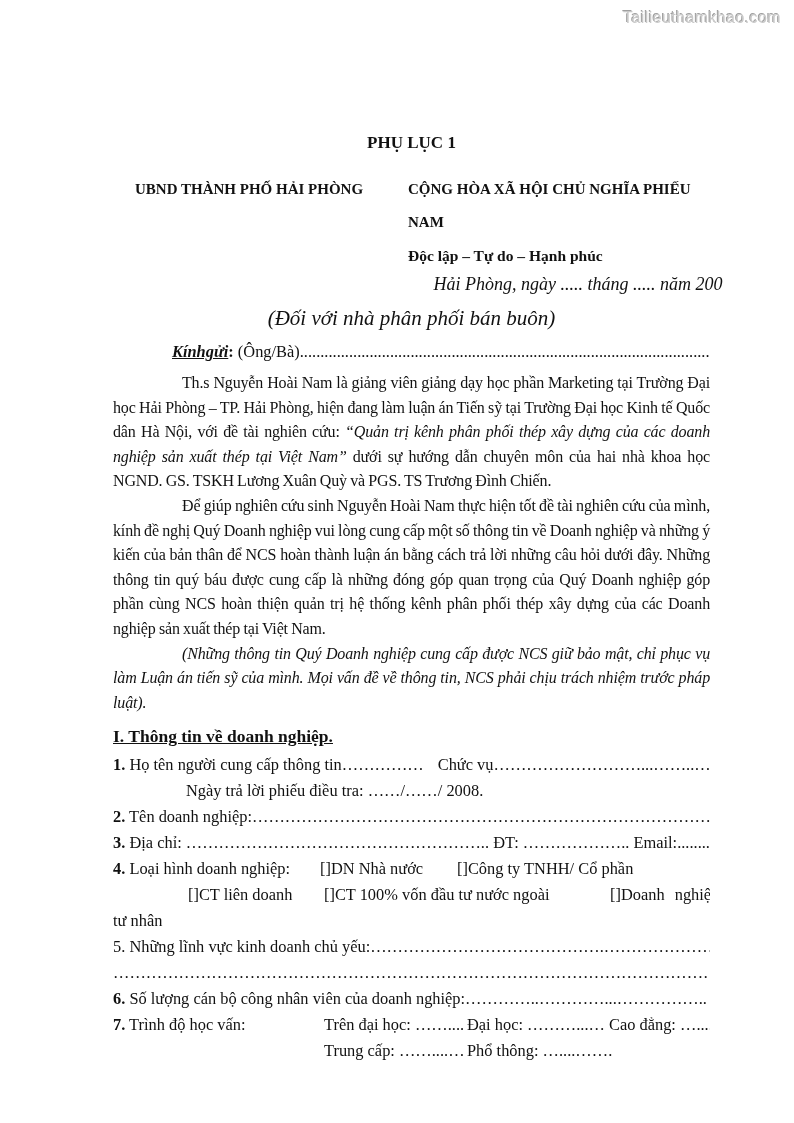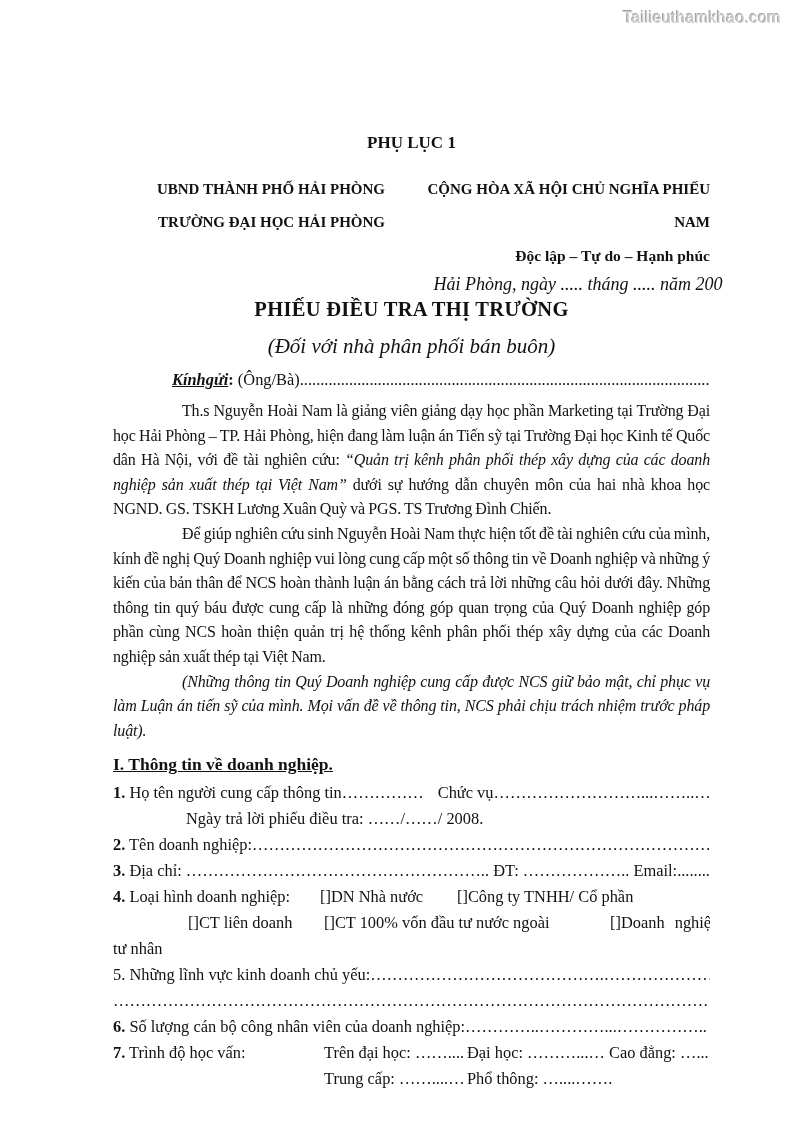--- a/index.html
+++ b/index.html
@@ -12,21 +12,21 @@
     position:absolute; top:9px; right:13px;
     font-family:"Liberation Sans","DejaVu Sans",sans-serif;
     font-size:16px; color:#c9c9c9; letter-spacing:.4px;
     text-shadow:1px 1px 0 #ffffff, -1px -1px 0 #9f9f9f;
   }
   .content { position:absolute; left:113px; top:0; width:597px; }
 
   .appendix { margin-top:132px; text-align:center; font-weight:bold; font-size:17px; line-height:22px; }
 
   .header-row { display:flex; margin-top:19px; }
-  .header-col { text-align:right; font-weight:bold; line-height:33px; }
+  .header-col { text-align:left; font-weight:bold; line-height:33px; }
   .header-left  { width:250px; margin-left:22px; font-size:15px; }
   .header-right { margin-left:auto; width:302px; font-size:15px; }
   .header-right .motto { font-size:15.5px; }
 
   .date-line { margin-top:2px; margin-left:310px; width:310px; text-align:center;
                font-style:italic; font-size:18px; line-height:21px; white-space:nowrap; }
 
   .doc-title { text-align:center; font-weight:bold; font-size:20.5px; line-height:28px; letter-spacing:.3px; }
   .doc-subtitle { text-align:center; font-style:italic; font-size:21px; line-height:22px; margin-top:12px; }
 
@@ -61,31 +61,29 @@
 <div class="page">
   <div class="watermark">Tailieuthamkhao.com</div>
 
   <div class="content">
 
     <div class="appendix">PHỤ LỤC 1</div>
 
     <div class="header-row">
       <div class="header-col header-left">
         <div>UBND THÀNH PHỐ HẢI PHÒNG</div>
-        <div>TRƯỜNG ĐẠI HỌC HẢI PHÒNG</div>
       </div>
       <div class="header-col header-right">
         <div>CỘNG HÒA XÃ HỘI CHỦ NGHĨA PHIẾU NAM</div>
         <div class="motto">Độc lập – Tự do – Hạnh phúc</div>
       </div>
     </div>
 
     <div class="date-line">Hải Phòng, ngày ..... tháng ..... năm 200</div>
 
-    <div class="doc-title">PHIẾU ĐIỀU TRA THỊ TRƯỜNG</div>
     <div class="doc-subtitle">(Đối với nhà phân phối bán buôn)</div>
 
     <div class="salutation">
       <span class="kg">Kínhgửi</span><span class="colon">:</span><span> (Ông/Bà)................................................................................................................</span>
     </div>
 
     <p class="body"><span>Th.s Nguyễn Hoài Nam là giảng viên giảng dạy học phần Marketing tại Trường Đại học Hải Phòng – TP. Hải Phòng, hiện đang làm luận án Tiến sỹ tại Trường Đại học Kinh tế Quốc dân Hà Nội, với đề tài nghiên cứu: </span><span class="it">“Quản trị kênh phân phối thép xây dựng của các doanh nghiệp sản xuất thép tại Việt Nam”</span><span> dưới sự hướng dẫn chuyên môn của hai nhà khoa học NGND. GS. TSKH Lương Xuân Quỳ và PGS. TS Trương Đình Chiến.</span></p>
 
     <p class="body flw">Để giúp nghiên cứu sinh Nguyễn Hoài Nam thực hiện tốt đề tài nghiên cứu của mình, kính đề nghị Quý Doanh nghiệp vui lòng cung cấp một số thông tin về Doanh nghiệp và những ý kiến của bản thân để NCS hoàn thành luận án bằng cách trả lời những câu hỏi dưới đây. Những thông tin quý báu được cung cấp là những đóng góp quan trọng của Quý Doanh nghiệp góp phần cùng NCS hoàn thiện quản trị hệ thống kênh phân phối thép xây dựng của các Doanh nghiệp sản xuất thép tại Việt Nam.</p>
 

